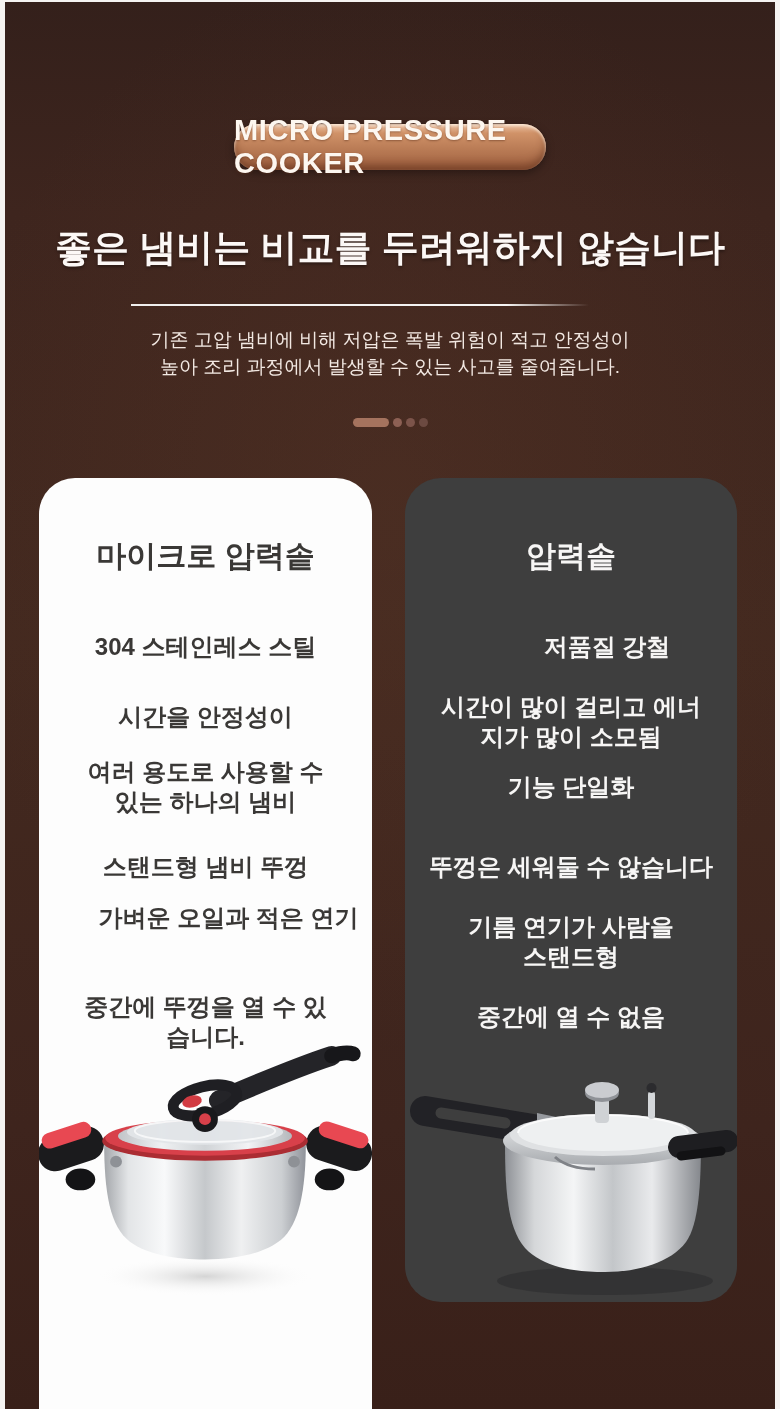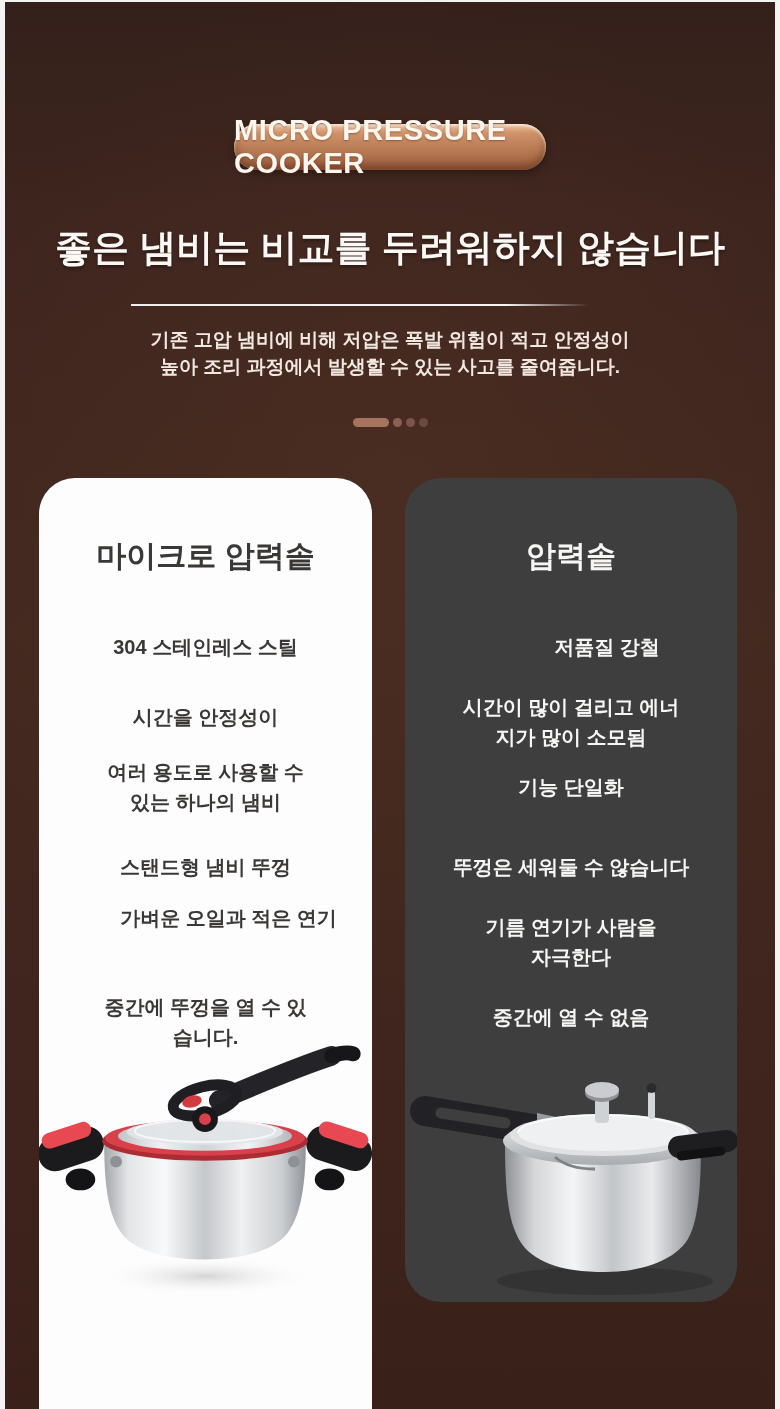--- a/index.html
+++ b/index.html
@@ -28,42 +28,42 @@
     position:absolute;top:222px;left:0;width:100%;text-align:center;
     color:#fcf8f6;font-size:37px;font-weight:bold;line-height:48px;
     text-shadow:0 2px 3px rgba(0,0,0,.35);
   }
   .divider{
     position:absolute;top:302px;left:126px;width:458px;height:2px;
     background:linear-gradient(90deg,rgba(255,255,255,.92) 0%,rgba(255,255,255,.95) 82%,rgba(255,255,255,0) 100%);
   }
   .subtitle{
     position:absolute;top:324px;left:0;width:100%;text-align:center;
-    color:#f2e8e2;font-size:19px;font-weight:bold;line-height:27px;
+    color:#f2e8e2;font-size:19px;font-weight:normal;line-height:27px;
     white-space:pre-line;
   }
   .deco{
     position:absolute;top:416px;left:0;width:100%;
     display:flex;justify-content:center;align-items:center;gap:4px;
   }
   .deco-bar{width:36px;height:9px;border-radius:5px;background:#a5735e;}
   .deco-dot{width:9px;height:9px;border-radius:50%;}
   .deco-dot.d1{background:#8d6054;}
   .deco-dot.d2{background:#7c544a;}
   .deco-dot.d3{background:#6c4a41;}
   .card{position:absolute;top:476px;border-radius:36px;}
   .card-good{left:34px;width:333px;height:1051px;background:#fdfdfd;color:#3a3836;}
   .card-bad{left:400px;width:332px;height:824px;background:#3e3e3e;color:#f7f6f5;}
   .card-title{
     position:absolute;top:56px;left:0;width:100%;text-align:center;
     font-size:30px;font-weight:bold;line-height:44px;
   }
   .item{
     position:absolute;left:0;width:100%;text-align:center;
-    font-size:20px;font-weight:bold;line-height:30px;white-space:pre-line;
+    font-size:24px;font-weight:bold;line-height:30px;white-space:pre-line;
   }
   .card-good .i1{top:154px;} .card-good .i2{top:224px;} .card-good .i3{top:279px;}
   .card-good .i4{top:374px;} .card-good .i5{top:425px;padding-left:23px;} .card-good .i6{top:514px;}
   .card-bad .i1{top:154px;padding-left:36px;}  .card-bad .i2{top:214px;}  .card-bad .i3{top:294px;}
   .card-bad .i4{top:374px;}  .card-bad .i5{top:434px;}  .card-bad .i6{top:524px;}
   .product{position:absolute;left:0;}
   .product-good{top:565px;width:333px;height:262px;}
   .product-bad{top:585px;width:332px;height:237px;}
   .product svg{display:block;width:100%;height:100%;}
 </style>
@@ -161,21 +161,21 @@
   </div>
 
   <div class="card card-bad">
     <div class="card-title">압력솥</div>
     <div class="item i1">저품질 강철</div>
     <div class="item i2">시간이 많이 걸리고 에너
 지가 많이 소모됨</div>
     <div class="item i3">기능 단일화</div>
     <div class="item i4">뚜껑은 세워둘 수 않습니다</div>
     <div class="item i5">기름 연기가 사람을
-자극한다</div>
+스탠드형</div>
     <div class="item i6">중간에 열 수 없음</div>
 
     <div class="product product-bad">
       <svg viewBox="0 0 332 237" xmlns="http://www.w3.org/2000/svg">
         <defs>
           <linearGradient id="steelR" x1="0" y1="0" x2="1" y2="0">
             <stop offset="0" stop-color="#8e9196"></stop>
               <stop offset="0.15" stop-color="#d5d7d9"></stop>
             <stop offset="0.35" stop-color="#f4f5f6"></stop>
               <stop offset="0.55" stop-color="#c3c6c9"></stop>

